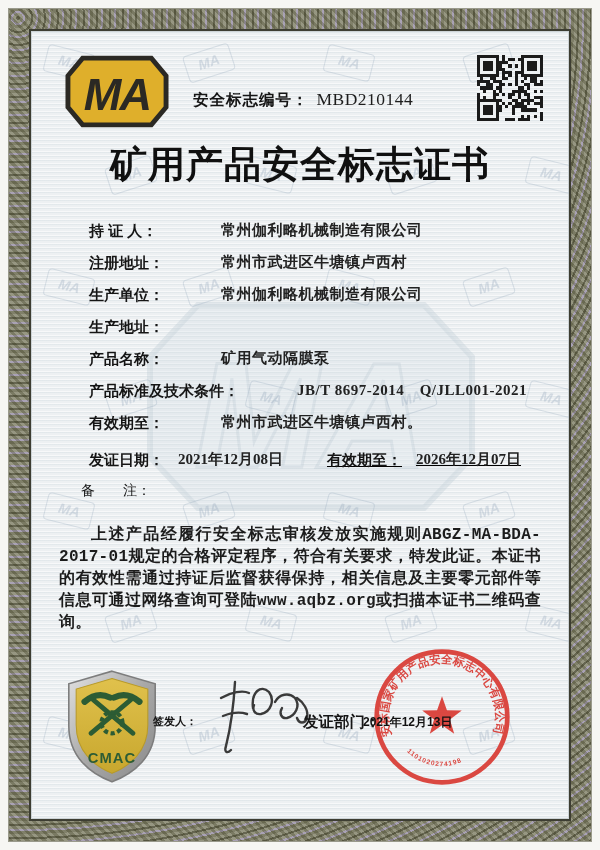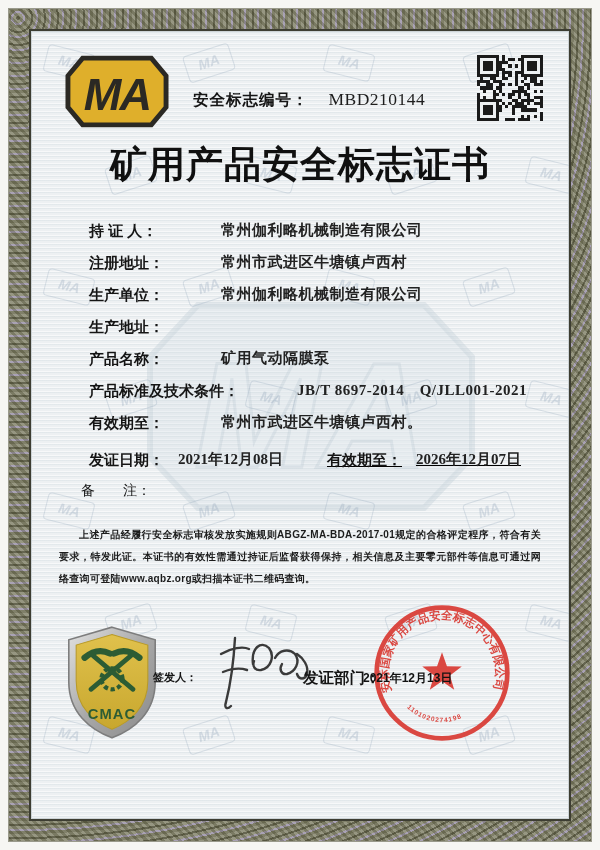--- a/index.html
+++ b/index.html
@@ -17,43 +17,43 @@
     box-shadow:inset 0 0 0 1px #cdd3d6;}
   .wm-layer{position:absolute;inset:0;overflow:hidden;pointer-events:none;z-index:0;}
   .wm-stamp{position:absolute;width:46px;height:26px;border:1.5px solid rgba(150,168,188,.30);
     border-radius:4px;color:rgba(150,168,188,.33);font-weight:bold;font-style:italic;
     font-size:14px;line-height:24px;text-align:center;font-family:"Liberation Sans",sans-serif;}
   .wm-big{position:absolute;left:115px;top:268px;z-index:0;opacity:.55;pointer-events:none;}
   .content{position:absolute;inset:0;padding:24px 26px 0 26px;z-index:1;}
 
   .hdr{display:flex;align-items:flex-start;}
   .ma-logo{margin-left:8px;flex:0 0 auto;}
-  .certno{display:flex;align-items:baseline;margin:34px 0 0 24px;white-space:nowrap;gap:12px;}
+  .certno{display:flex;align-items:baseline;margin:34px 0 0 24px;white-space:nowrap;}
   .certno .lbl{font-size:15.5px;font-weight:bold;color:#151515;letter-spacing:1px;}
   .certno .val{font-family:"Liberation Serif",serif;font-size:17.5px;color:#1d1d1d;margin-left:8px;letter-spacing:.5px;}
   .qr{margin-left:auto;margin-top:0;}
 
   h1.title{margin:12px 0 0 0;text-align:center;font-family:"Liberation Serif",serif;
     font-size:37px;font-weight:900;color:#101010;letter-spacing:1px;}
 
   .fields{margin:30px 0 0 32px;}
   .row{display:flex;align-items:flex-start;margin-bottom:11px;line-height:21px;gap:36px;}
   .row .lbl{flex:0 0 auto;min-width:96px;font-size:15px;font-weight:bold;color:#151515;white-space:pre;}
   .row .val{font-family:"Liberation Serif",serif;font-size:15px;font-weight:600;color:#222;
     letter-spacing:.5px;max-width:380px;}
   .row.wide .lbl{min-width:0;}
   .row.wide .val{margin-left:22px;}
   .daterow{display:flex;margin:16px 0 0 32px;line-height:21px;}
   .daterow .lbl{font-size:15px;font-weight:bold;color:#151515;white-space:pre;}
   .daterow .val{font-family:"Liberation Serif",serif;font-size:15px;font-weight:600;color:#222;margin-left:14px;}
   .daterow .pair2{margin-left:44px;display:flex;text-decoration:underline;}
   .remark{margin:12px 0 0 24px;font-size:14px;font-weight:normal;color:#151515;white-space:pre;}
 
-  .bodypar{margin:24px 2px 0 2px;text-indent:2em;font-family:Liberation Sans, sans-serif;
-    font-size:10px;font-weight:700;color:#1c1c1c;line-height:22px;letter-spacing:.3px;text-align:justify;}
+  .bodypar{margin:24px 2px 0 2px;text-indent:2em;font-family:Liberation Mono, monospace;
+    font-size:16px;font-weight:700;color:#1c1c1c;line-height:22px;letter-spacing:.3px;text-align:justify;}
 
   .footer{position:relative;height:200px;margin-top:6px;}
   .cmac{position:absolute;left:2px;top:28px;}
   .signer-lbl{position:absolute;left:96px;top:74px;font-size:11px;font-weight:bold;color:#151515;}
   .signature{position:absolute;left:152px;top:28px;}
   .dept-lbl{position:absolute;left:246px;top:72px;font-size:15.5px;font-weight:bold;color:#151515;}
   .dept-date{position:absolute;left:306px;top:74px;z-index:3;font-size:12px;font-weight:bold;color:#111;
     font-family:"Liberation Sans",sans-serif;white-space:nowrap;}
   .seal{position:absolute;left:314px;top:6px;z-index:2;opacity:.92;}
 </style>

